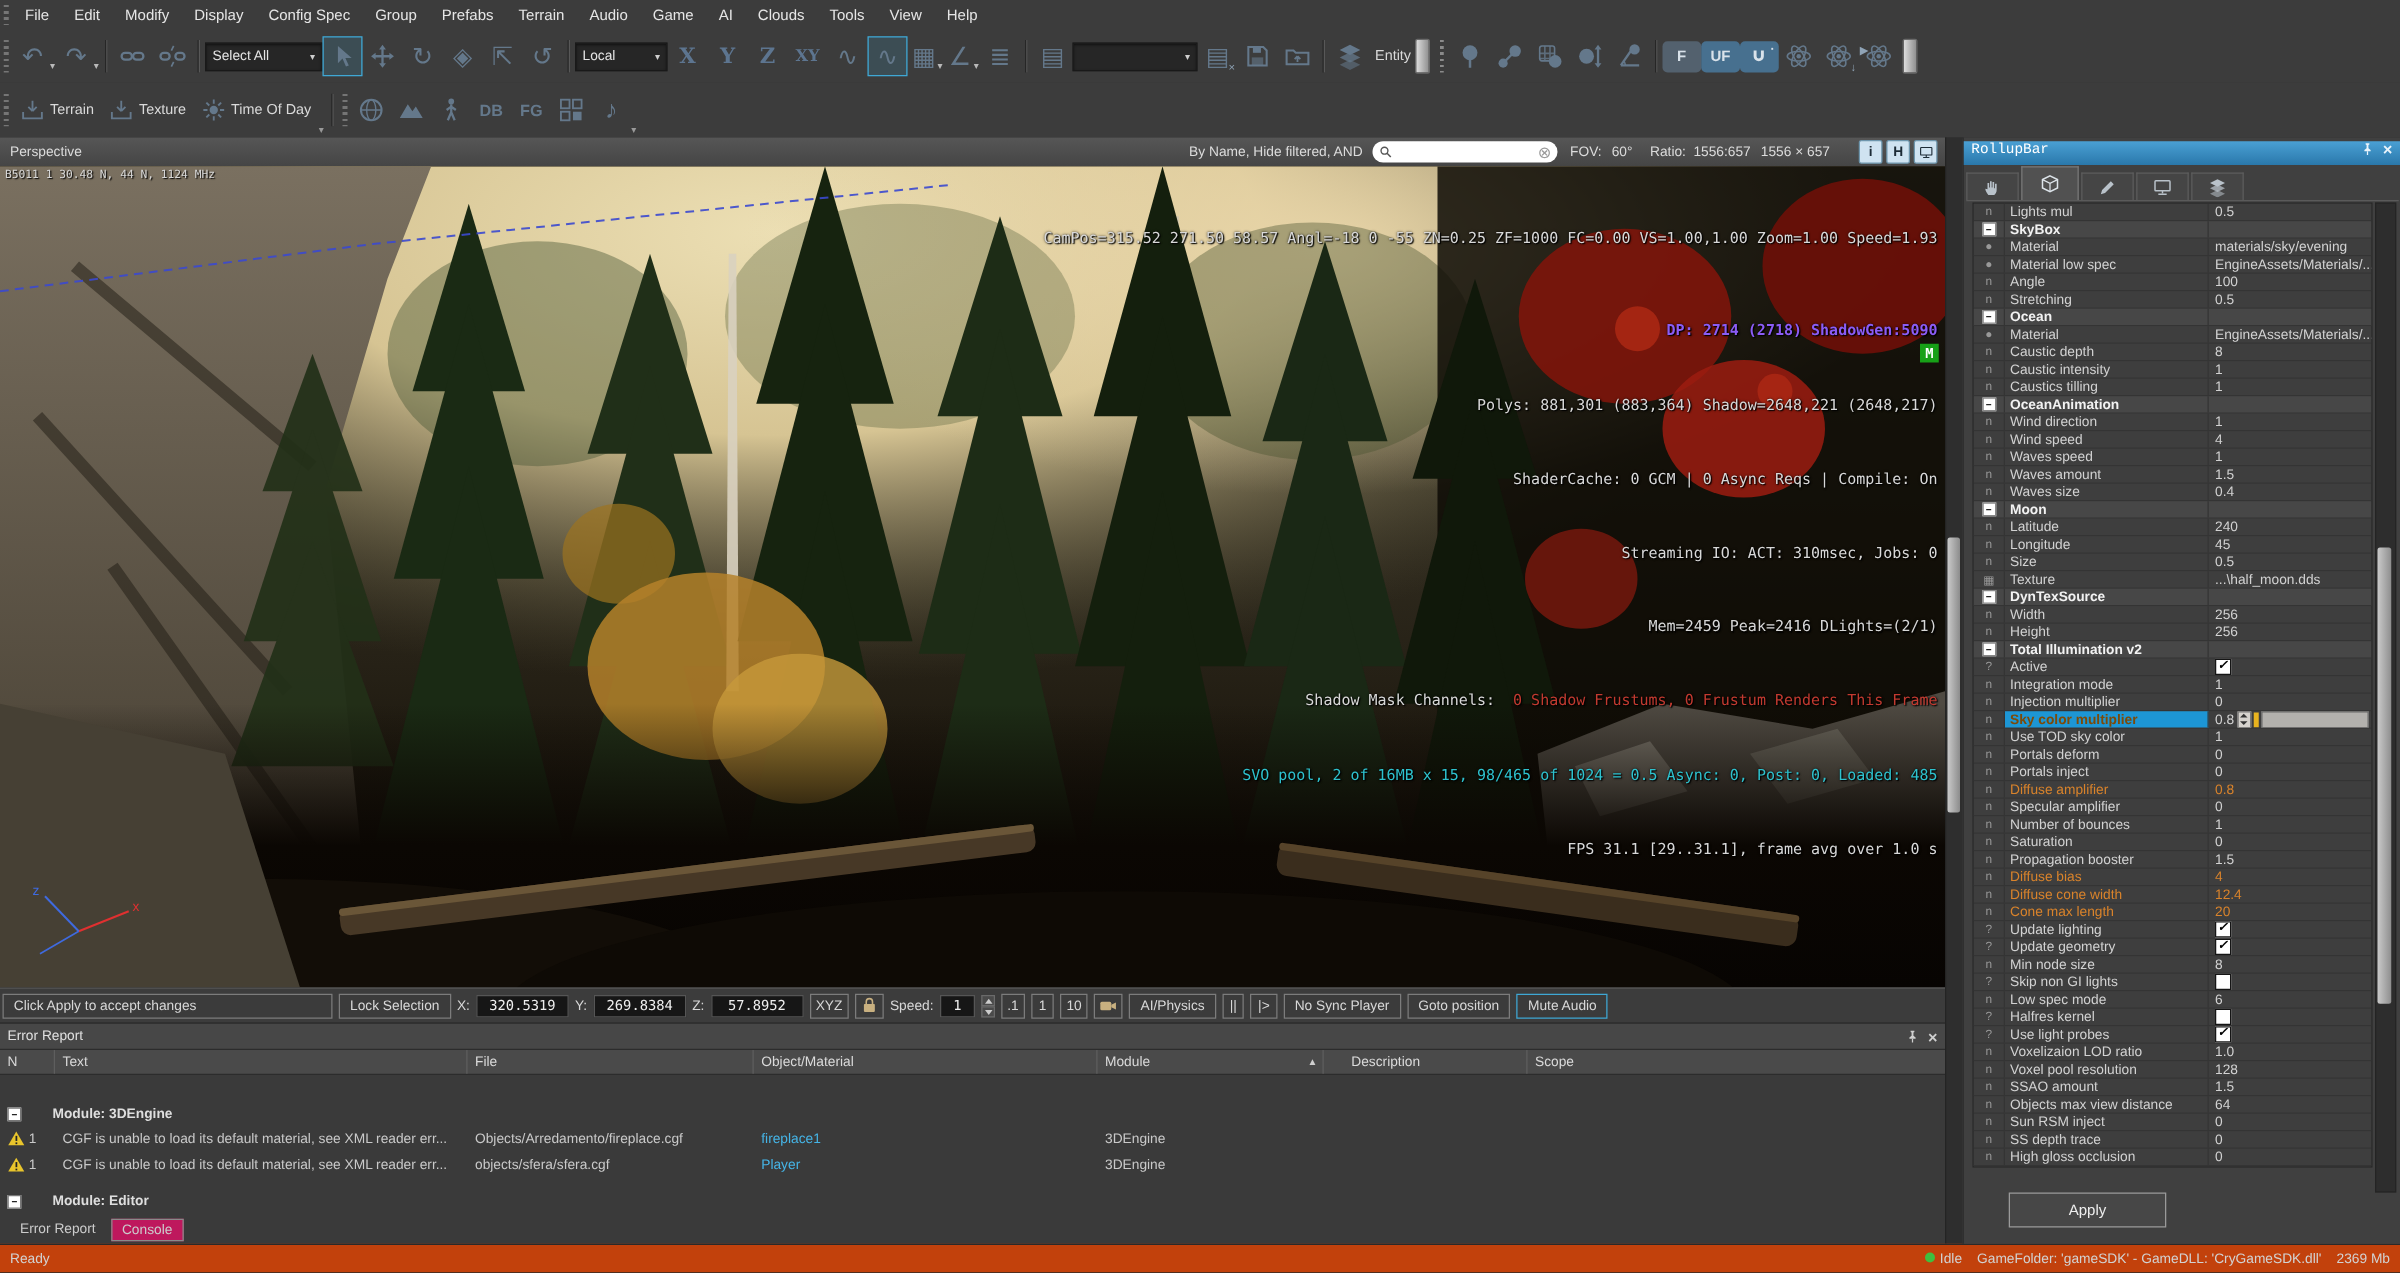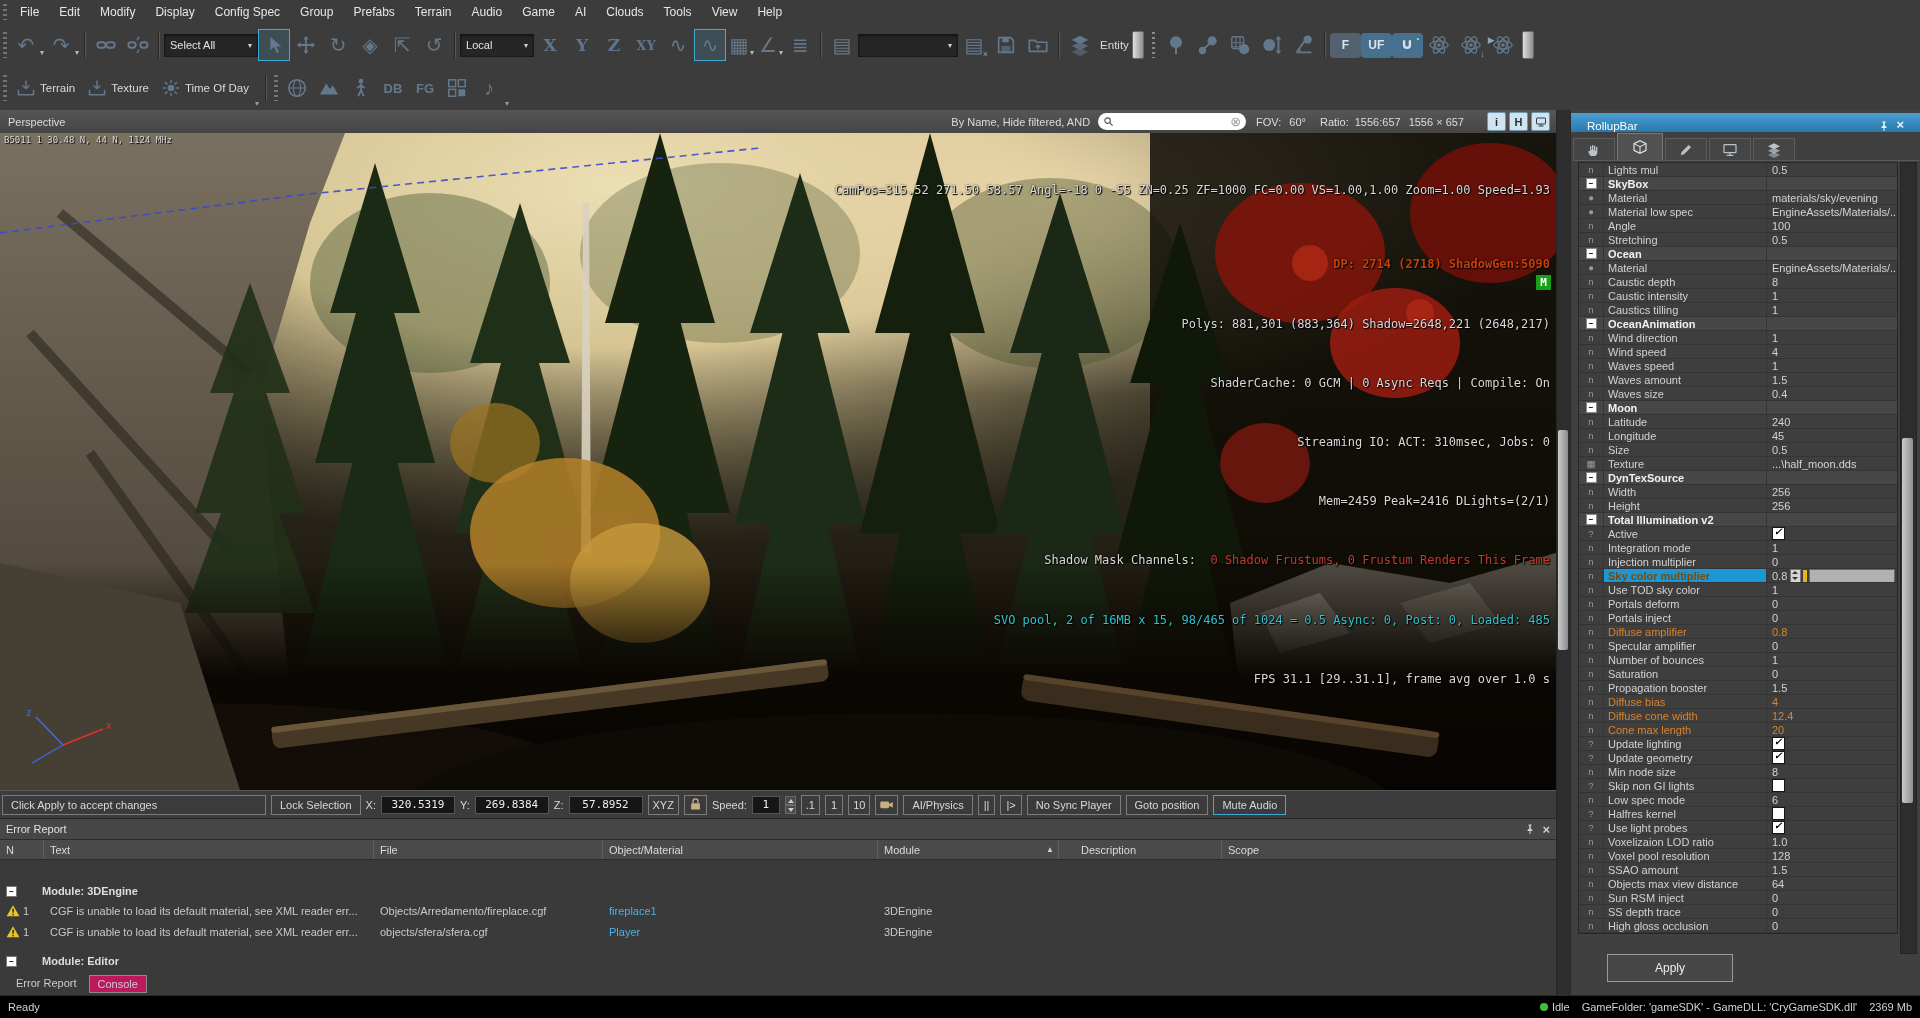--- a/index.html
+++ b/index.html
@@ -52,21 +52,21 @@
   .sclear{color:#9a9a9a;font-size:13px;flex:0 0 auto;}
   .vbtn{width:17px;height:17px;background:#cfe3f1;border:1px solid #6e96ad;color:#1c2b36;font-weight:bold;
         font-size:11px;display:flex;align-items:center;justify-content:center;border-radius:2px;margin-left:3px;}
   .vbtn svg{width:12px;height:12px;}
   
   #viewport{left:0;top:133px;width:1556px;height:657px;overflow:hidden;background:#1a150c;}
   #dbg{position:absolute;top:6px;right:6px;text-align:right;font-family:"DejaVu Sans Mono",monospace;
        font-size:12px;line-height:14.8px;white-space:pre;text-shadow:1px 1px 1px #000,0 0 2px rgba(0,0,0,.8);}
   .dline .pre{color:#d8d8d8;}
   .dline.gray{color:#d8d8d8;}
-  .dline.red{color:#c2410c;font-weight:bold;}
+  .dline.red{color:#8b5cf6;font-weight:bold;}
   .dline.red2{color:#c23a30;}
   .dline.cyan{color:#2ec2ce;}
   #sysinfo{position:absolute;top:2px;left:4px;font-family:"DejaVu Sans Mono",monospace;font-size:9px;
            color:#d6d6d6;text-shadow:1px 1px 1px #000;}
   #mbadge{position:absolute;top:142px;right:5px;width:15px;height:15px;background:#17a017;color:#fff;
           font:bold 11px/15px "DejaVu Sans Mono",monospace;text-align:center;}
   #gizmo{position:absolute;left:18px;top:572px;}
   
   #midscroll{left:1556px;top:110px;width:13px;height:885px;background:#2e2e2e;border-left:1px solid #242424;}
   #midscroll .thumb{position:absolute;left:1px;top:320px;width:10px;height:220px;background:linear-gradient(90deg,#cacaca,#8c8c8c);border-radius:2px;}
@@ -106,30 +106,30 @@
   .er-c4{width:181px;}.er-c5{width:147px;margin-left:16px;}.er-c6{flex:1;}
   .er-row .warn{width:14px;height:14px;margin-right:3px;}
   .er-row.g{margin-top:10px;height:18px;font-weight:bold;color:#dedede;}
   .er-row.g .er-c0{width:14px;}
   .er-row.g::before{content:"−";width:9px;height:9px;background:#fff;color:#000;border:1px solid #777;
         font:bold 8px/9px "Liberation Sans",sans-serif;text-align:center;margin:0 5px 0 6px;flex:0 0 auto;}
   #er-tabs{position:absolute;left:0;bottom:2px;display:flex;gap:4px;padding-left:8px;font-size:11px;color:#cccccc;}
   .ertab{height:16px;display:flex;align-items:center;padding:0 8px;}
   .ertab.boxed{border:1px solid #8a8a8a;background:#be185d;}
   
-  #statusbar{left:0;top:995px;width:1920px;height:23px;background:#000000;border-top:1px solid #2a2a2a;
+  #statusbar{left:0;top:995px;width:1920px;height:23px;background:#c2410c;border-top:1px solid #2a2a2a;
              display:flex;align-items:center;font-size:11px;color:#d2d2d2;box-sizing:border-box;}
   #statusbar .ready{margin-left:8px;}
   #sbright{position:absolute;right:8px;display:flex;align-items:center;gap:12px;}
   .gdot{width:8px;height:8px;border-radius:50%;background:#3fbf3f;display:inline-block;margin-right:4px;}
   
   #rollup{left:1570px;top:110px;width:350px;height:885px;background:#404040;border-left:1px solid #2a2a2a;box-sizing:border-box;}
   #rb-header{position:absolute;left:0;top:3px;width:100%;height:19px;
-             background:linear-gradient(180deg,#4aa0d4,#2a78ab);display:flex;align-items:flex-end;
-             color:#fff;font-size:11.5px;padding:0 16px;box-sizing:border-box;}
+             background:linear-gradient(180deg,#4aa0d4,#2a78ab);display:flex;align-items:flex-start;
+             color:#fff;font-size:11.5px;padding:0 6px;box-sizing:border-box;font-family:Liberation Mono, monospace;}
   #rb-header .sp{flex:1;}
   #rb-header svg{width:12px;height:12px;color:#eaf4fb;margin-left:5px;}
   #rb-header .x{font-size:13px;font-weight:bold;margin-left:6px;color:#eaf4fb;}
   #rb-tabs{position:absolute;left:2px;top:24px;width:346px;height:26px;display:flex;align-items:flex-end;
            border-bottom:1px solid #5a5a5a;}
   .rbtab{width:40px;height:21px;background:#454545;border:1px solid #5c5c5c;border-bottom:none;
          display:flex;align-items:center;justify-content:center;color:#b9c2ca;margin-right:2px;}
   .rbtab svg{width:16px;height:16px;}
   .rbtab.active{height:26px;width:44px;background:#515151;color:#dde4ea;border-color:#787878;}
   #rb-grid{position:absolute;left:7px;top:52px;width:318px;border:1px solid #272727;background:#3e3e3e;}

